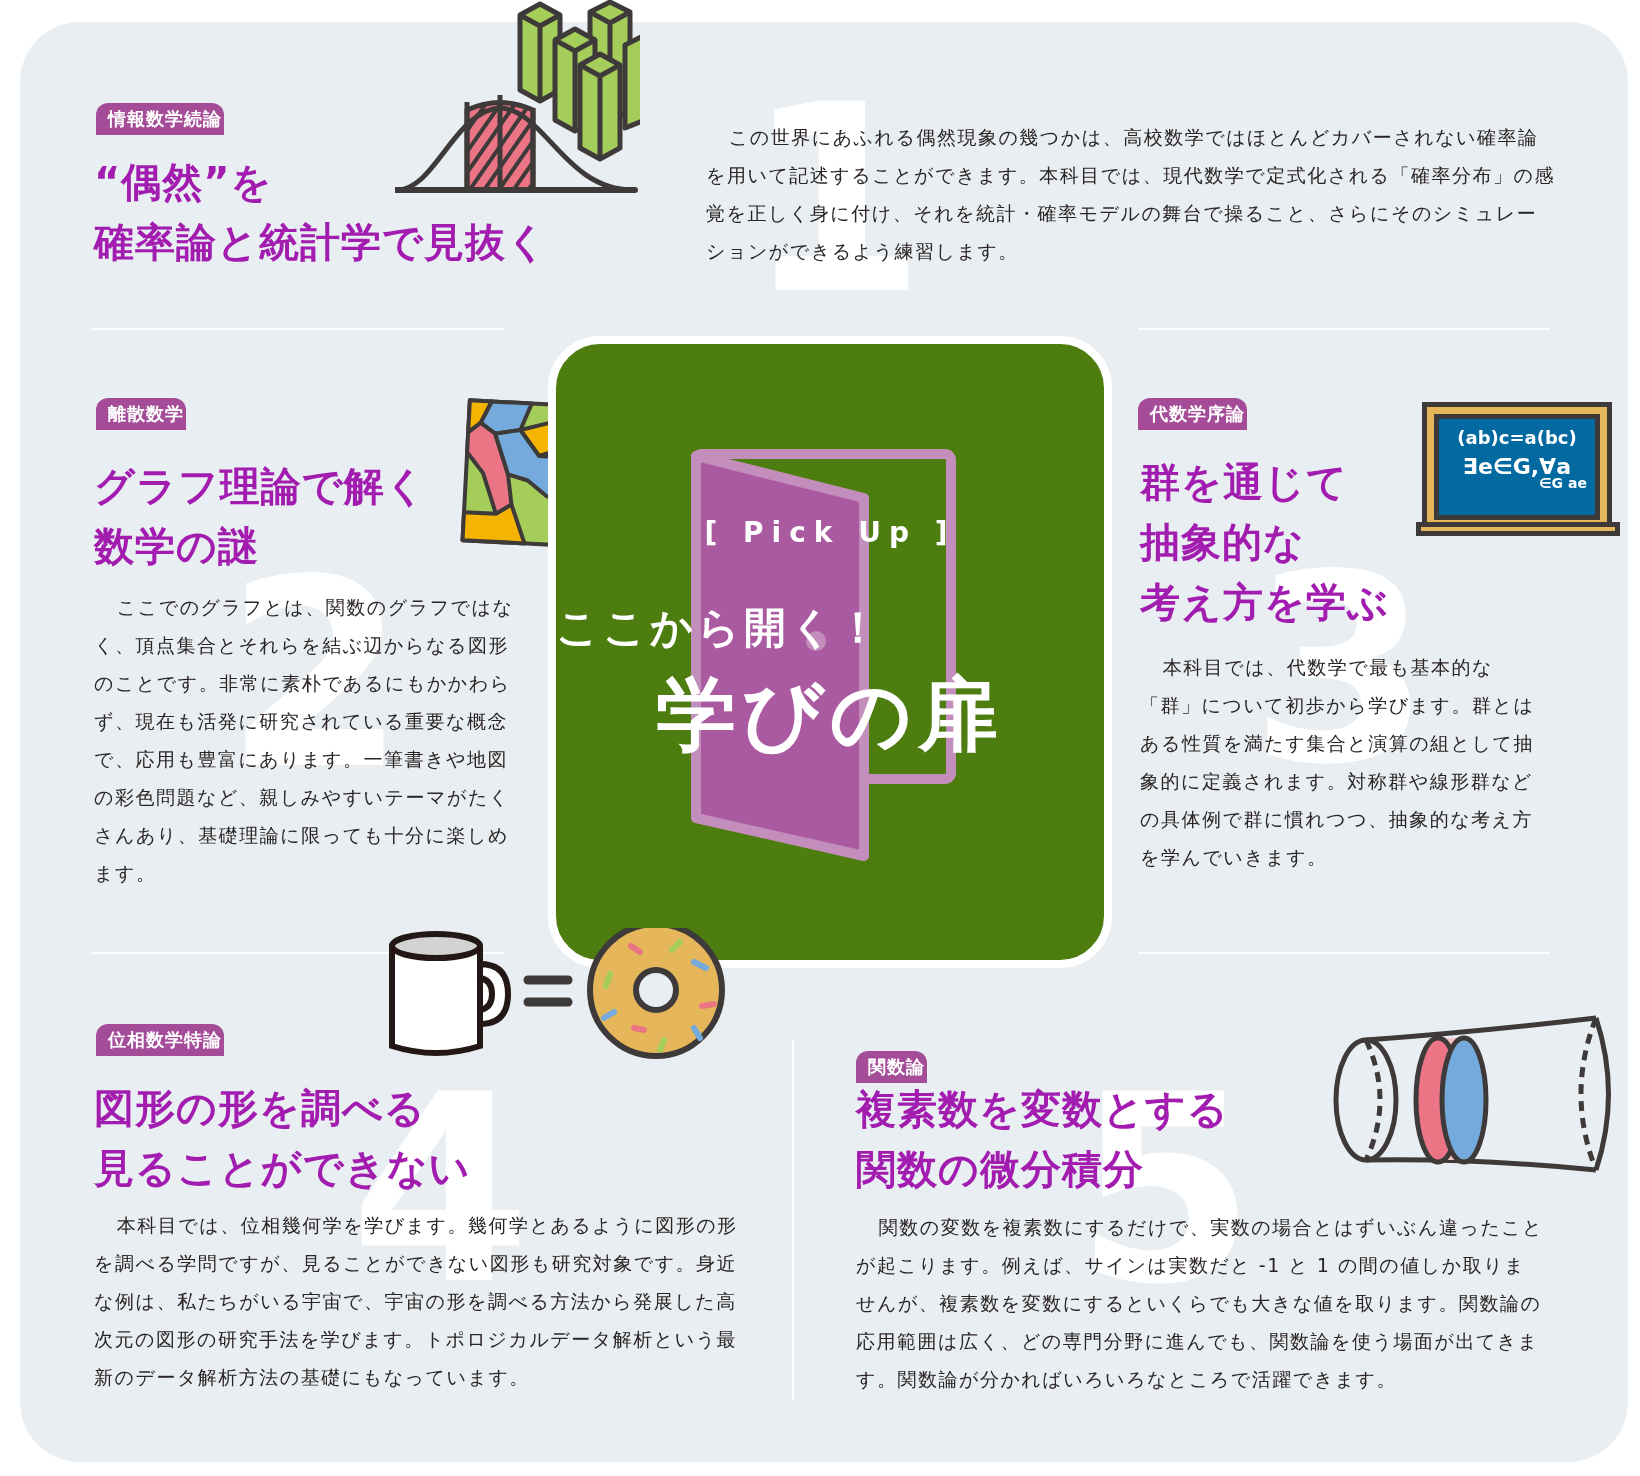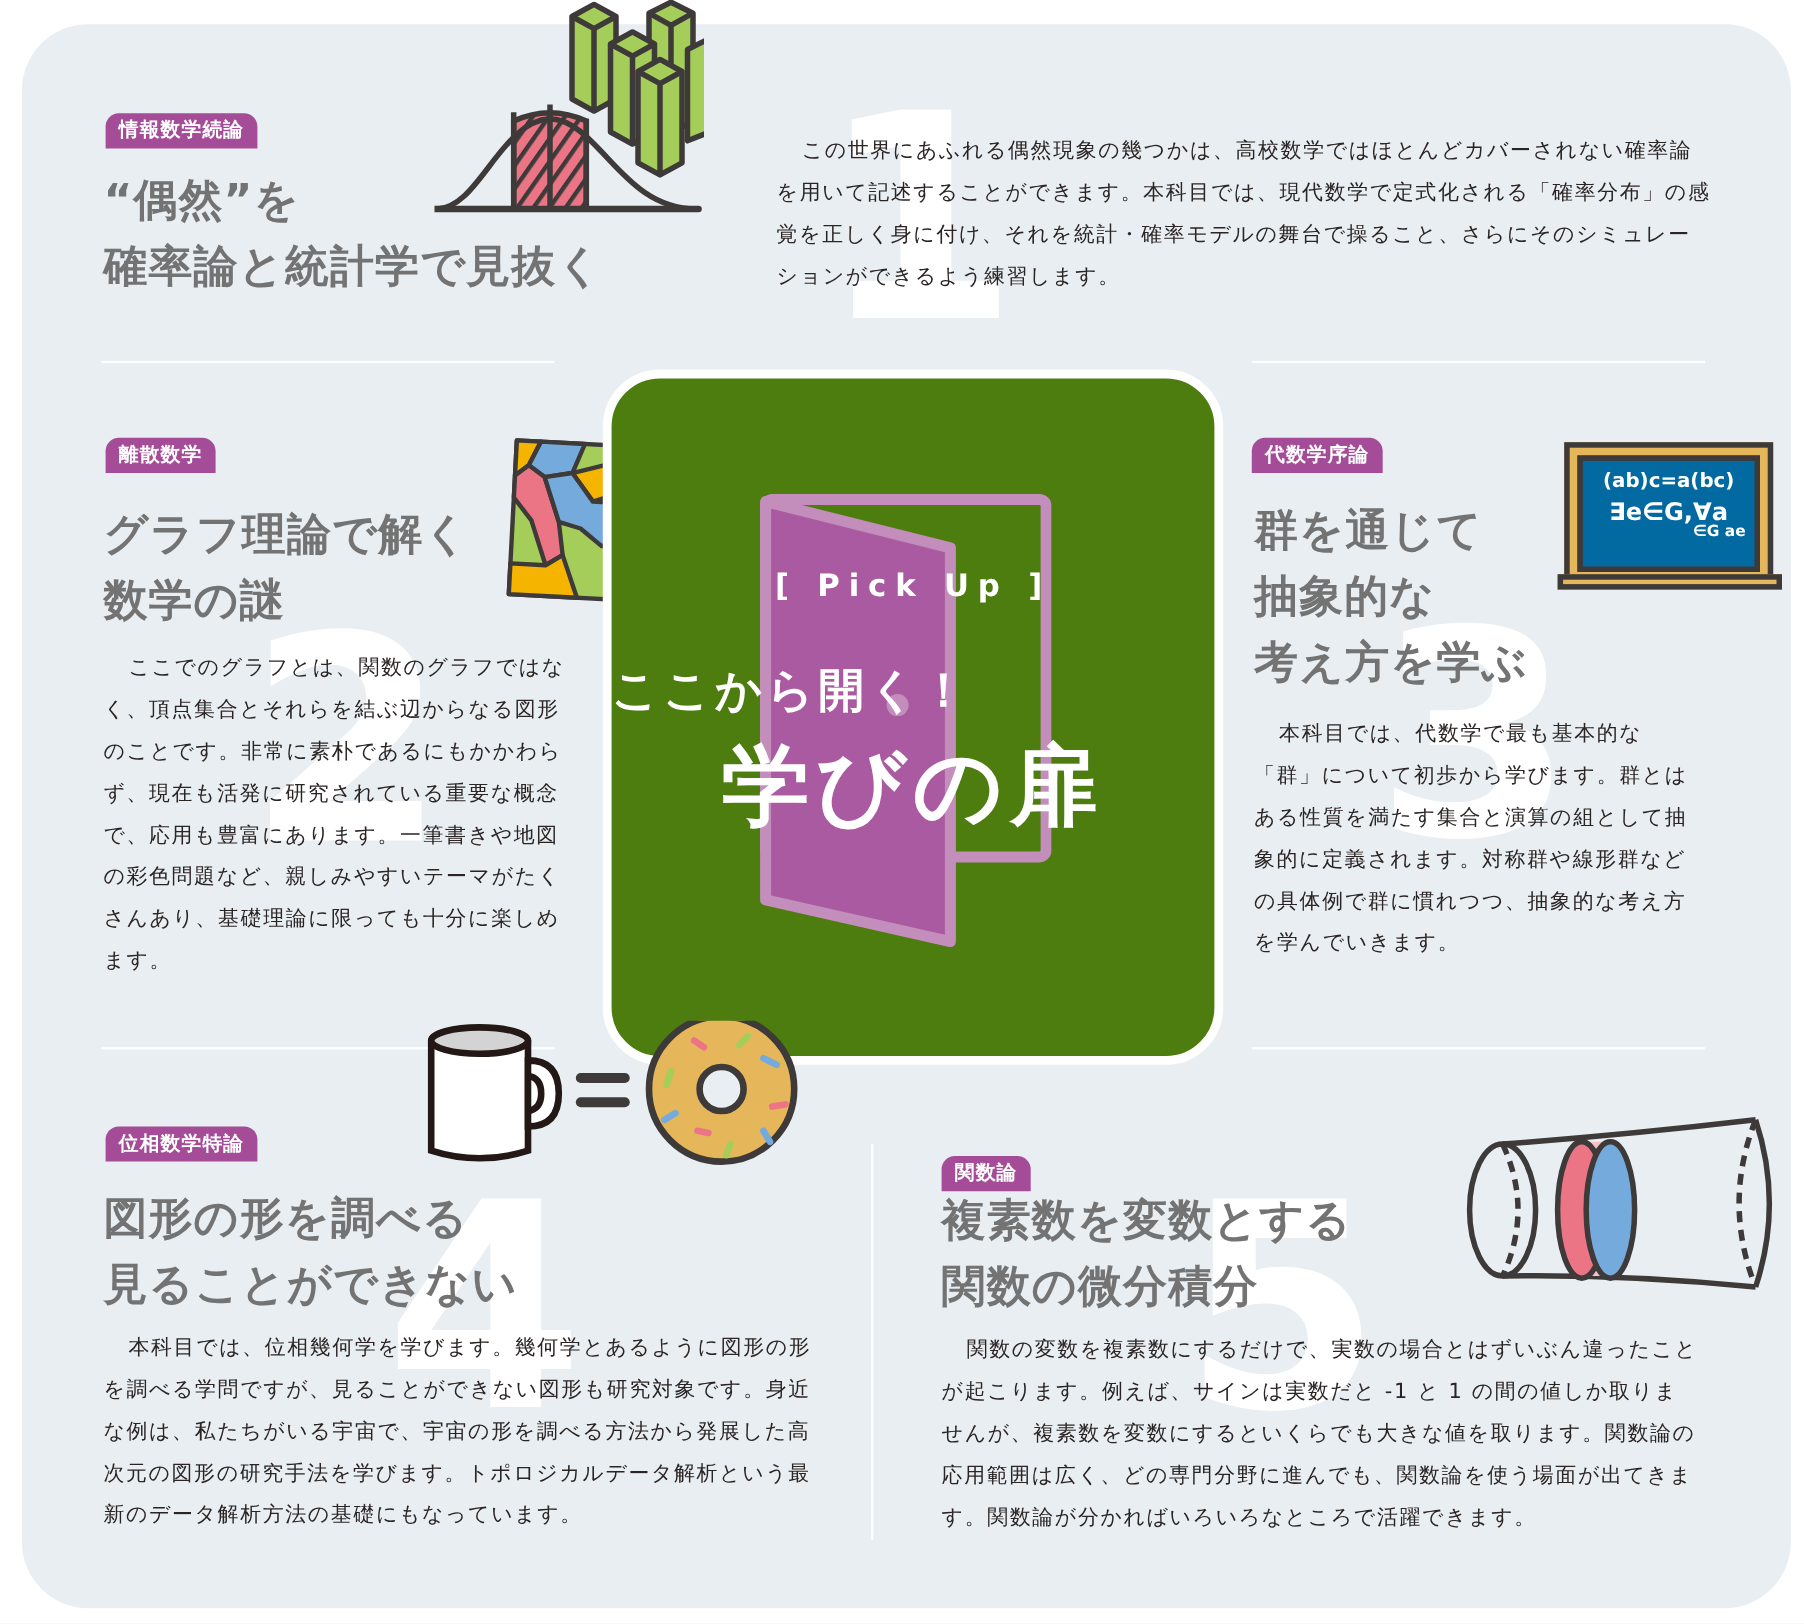--- a/index.html
+++ b/index.html
@@ -1,22 +1,22 @@
 <!DOCTYPE html>
 <html><head>
 <meta charset="utf-8">
 <style>
   html, body { margin:0; padding:0; }
   body { width:1640px; height:1476px; background:#ffffff; position:relative; overflow:hidden;
          font-family:"DejaVu Sans", "Liberation Sans", sans-serif; color:#2b2424; }
   .panel { position:absolute; left:20px; top:22px; width:1608px; height:1440px; background:#e8eef1; border-radius:60px; }
   .abs { position:absolute; }
   .tag { position:absolute; background:#a54c98; color:#fff; font-size:18px; font-weight:bold;
-         padding:4px 12px 4px 12px; border-radius:12px 12px 0 0; line-height:24px; letter-spacing:1px;text-align:center; }
-  .title { position:absolute; font-size:40px; font-weight:bold; line-height:60px; color:#737373; letter-spacing:1px; white-space:nowrap; }
+         padding:4px 2px 4px 12px; border-radius:12px 12px 0 0; line-height:24px; letter-spacing:1px;text-align:center; }
+  .title { position:absolute; font-size:40px; font-weight:bold; line-height:60px; color:#a21caf; letter-spacing:1px; white-space:nowrap; }
   .body { position:absolute; font-size:19px; line-height:38px; color:#2b2424; letter-spacing:1.5px; text-indent:1.2em; }
   .divider { position:absolute; height:2px; background:#ffffff; }
   .vdivider { position:absolute; width:2px; background:#ffffff; }
   .bignum { position:absolute; font-size:260px; font-weight:bold; color:#ffffff; line-height:1; font-family:"DejaVu Sans", sans-serif; }
   .pick { position:absolute; left:548px; top:336px; width:548px; height:616px; background:#4d7c0f;
           border:8px solid #ffffff; border-radius:52px; }
   .pick-label { position:absolute; width:100%; text-align:center; color:#fff; font-size:28px; font-weight:bold; letter-spacing:8px; }
   .pick-sub { position:absolute; width:100%; color:#fff; font-size:42px; font-weight:bold; letter-spacing:4px; }
   .pick-main { position:absolute; width:100%; text-align:center; color:#fff; font-size:80px; font-weight:bold; letter-spacing:6px; }
 </style>

